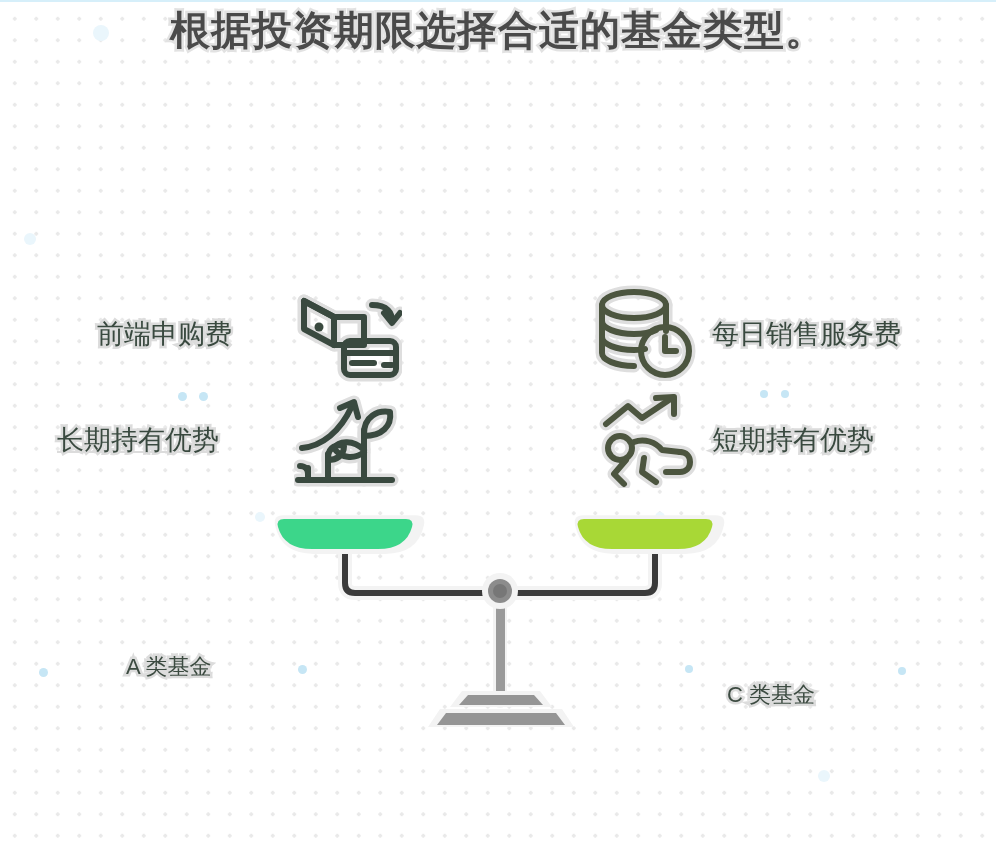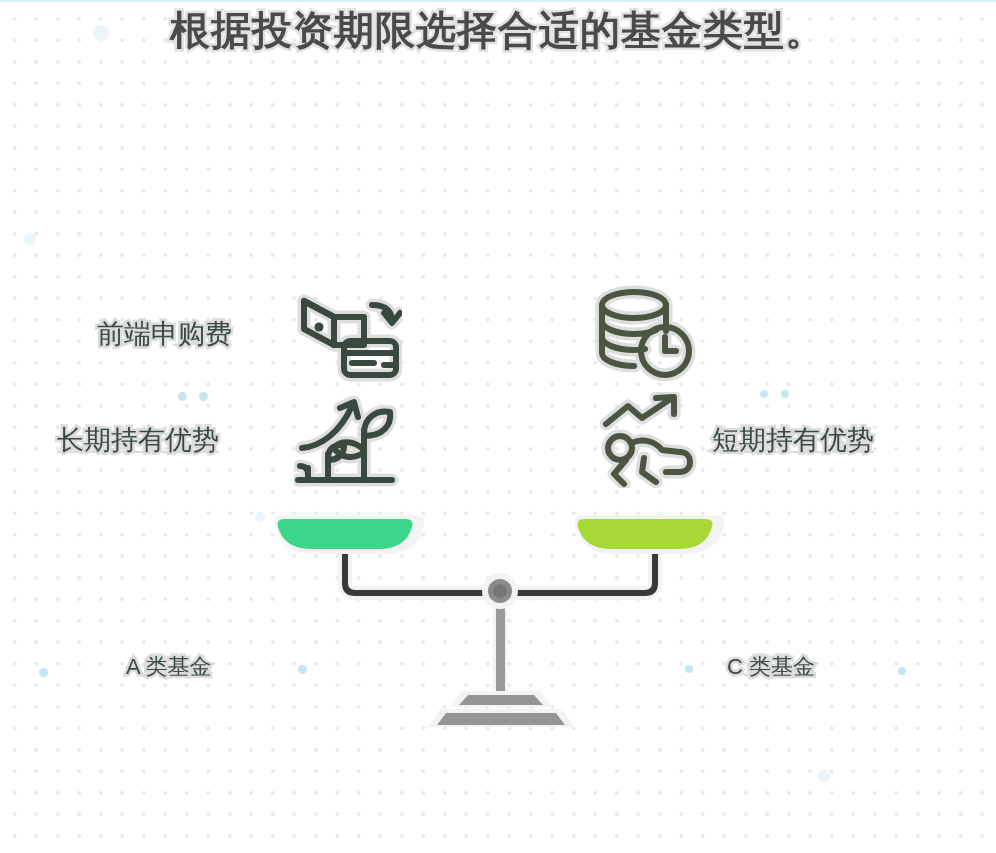--- a/index.html
+++ b/index.html
@@ -70,34 +70,34 @@
     line-height: 34px;
     color: #39493f;
     white-space: nowrap;
     -webkit-text-stroke: 5px #dcdcdc;
     paint-order: stroke fill;
   }
 
   #label-front-fee   { left: 97px;  top: 317px; }
   #label-long-hold   { left: 57px;  top: 423px; text-decoration: underline; }
   #label-daily-fee   { left: 712px; top: 317px; }
-  #label-short-hold  { left: 712px; top: 423px; text-decoration: underline; }
+  #label-short-hold  { left: 712px; top: 423px; }
 
   
   .pan-label {
     position: absolute;
     font-size: 22px;
     line-height: 34px;
     color: #3c4b41;
     white-space: nowrap;
     -webkit-text-stroke: 5px #dcdcdc;
     paint-order: stroke fill;
   }
   #label-class-a { left: 126px; top: 650px; }
-  #label-class-c { left: 727px; top: 650px; }
+  #label-class-c { left: 727px; top: 678px; }
 
   
   .icon {
     position: absolute;
   }
   #icon-wallet-card { left: 292px; top: 283px; }
   #icon-plant-growth { left: 294px; top: 392px; }
   #icon-coins-clock { left: 594px; top: 283px; }
   #icon-runner-trend { left: 598px; top: 392px; }
 
@@ -124,20 +124,21 @@
   <div class="accent-blob" style="left:818px; top:770px; width:12px; height:12px;"></div>
   <div class="accent-blob" style="left:255px; top:512px; width:10px; height:10px;"></div>
   <div class="accent-blob" style="left:655px; top:512px; width:10px; height:10px;"></div>
 
   <div id="title">根据投资期限选择合适的基金类型。</div>
 
   <div class="label" id="label-front-fee">前端申购费</div>
 
   <div class="label" id="label-long-hold">长期持有优势</div>
 
+  <div class="label" id="label-daily-fee">每日销售服务费</div>
 
   <div class="label" id="label-short-hold">短期持有优势</div>
 
   <div class="icon" id="icon-wallet-card">
     <svg width="110" height="100" viewBox="0 0 110 100">
       <g fill="none" stroke="#dedede" stroke-width="13" stroke-linecap="round" stroke-linejoin="round">
         <path d="M12 18 L12 46 L42 62 L42 34 Z"></path>
         <path d="M12 18 L42 34 L72 34 L72 62 L42 62"></path>
         <path d="M80 22 C96 22 100 30 100 38"></path>
         <path d="M92 30 L100 40 L108 30"></path>

